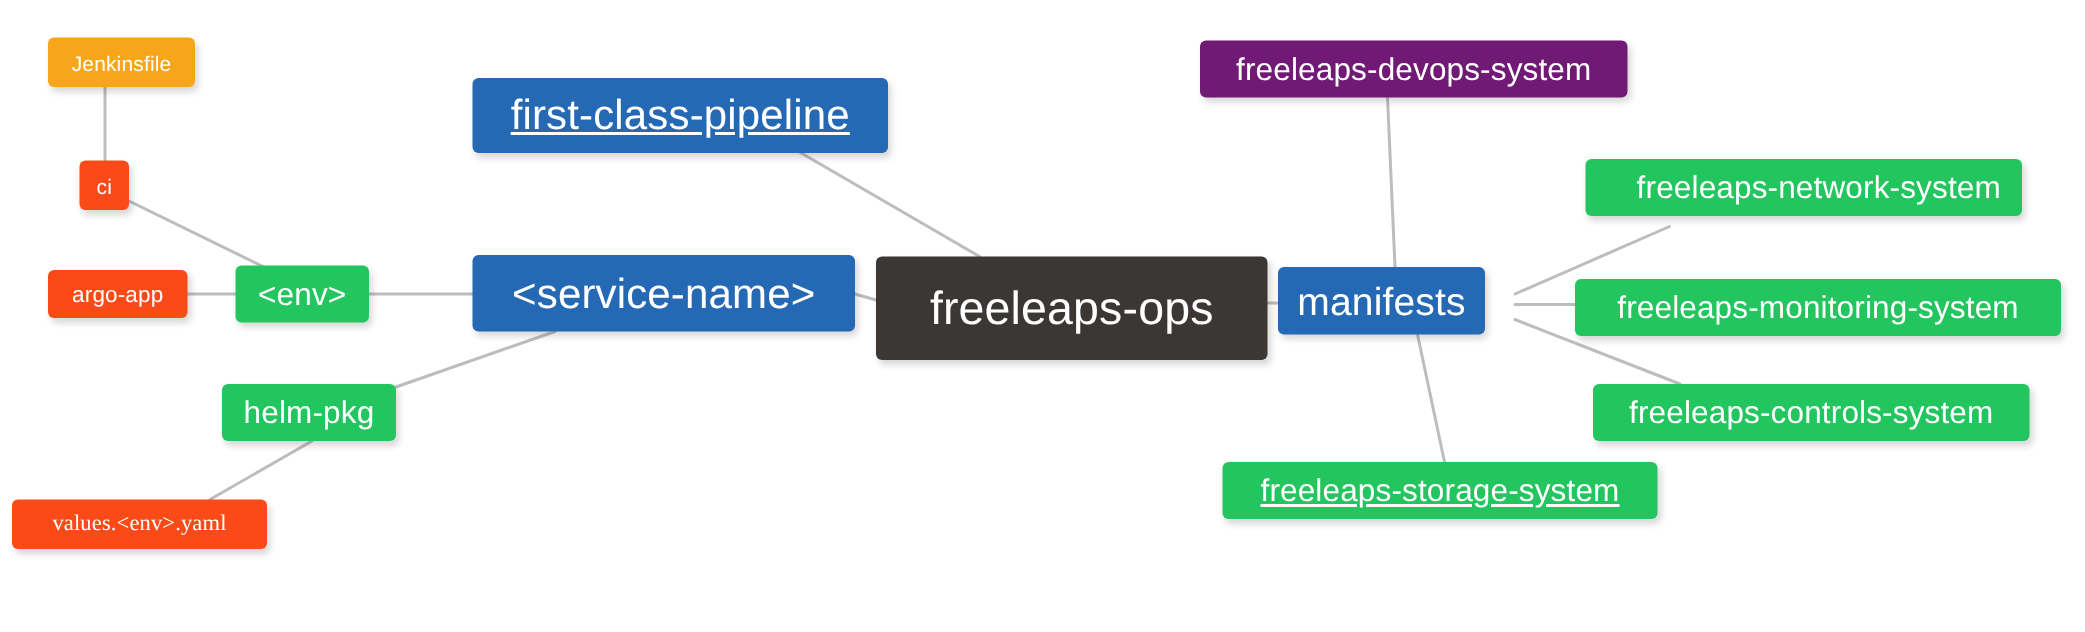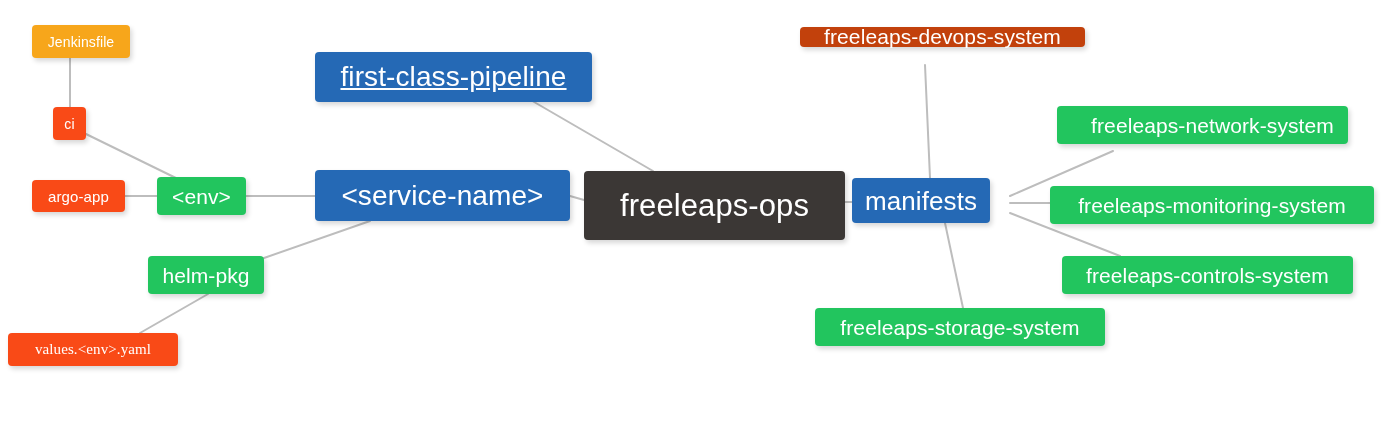--- a/index.html
+++ b/index.html
@@ -81,29 +81,29 @@
       </div>
       <div class="node" style="left: 315px; top: 170px; width: 255px; height: 51px; background: rgb(37, 105, 181); font-size: 28px;">
         <span>&lt;service-name&gt;</span>
       </div>
       <div class="node" style="left: 584px; top: 171px; width: 261px; height: 69px; background: rgb(59, 55, 53); font-size: 31px;">
         <span>freeleaps-ops</span>
       </div>
       <div class="node" style="left: 852px; top: 178px; width: 138px; height: 45px; background: rgb(37, 105, 181); font-size: 26px;">
         <span>manifests</span>
       </div>
-      <div class="node" style="left: 800px; top: 27px; width: 285px; height: 20px; background: #c2410c; font-size: 21px; align-items: flex-end;">
+      <div class="node" style="left: 800px; top: 27px; width: 285px; height: 38px; background: #701a75; font-size: 21px;">
         <span>freeleaps-devops-system</span>
       </div>
       <div class="node" style="left: 1057px; top: 106px; width: 291px; height: 38px; background: rgb(34, 197, 94); font-size: 21px; padding-left: 20px;">
         <span>freeleaps-network-system</span>
       </div>
       <div class="node" style="left: 1050px; top: 186px; width: 324px; height: 38px; background: rgb(34, 197, 94); font-size: 21px;">
         <span>freeleaps-monitoring-system</span>
       </div>
       <div class="node" style="left: 1062px; top: 256px; width: 291px; height: 38px; background: rgb(34, 197, 94); font-size: 21px;">
         <span>freeleaps-controls-system</span>
       </div>
-      <div class="node" style="left: 815px; top: 308px; width: 290px; height: 38px; background: rgb(34, 197, 94); font-size: 21px;">
+      <div class="node" style="left: 815px; top: 308px; width: 290px; height: 38px; background: rgb(34, 197, 94); font-size: 21px; text-decoration: underline;">
         <span>freeleaps-storage-system</span>
       </div>
     </div>
 </div>
 
 </body></html>

